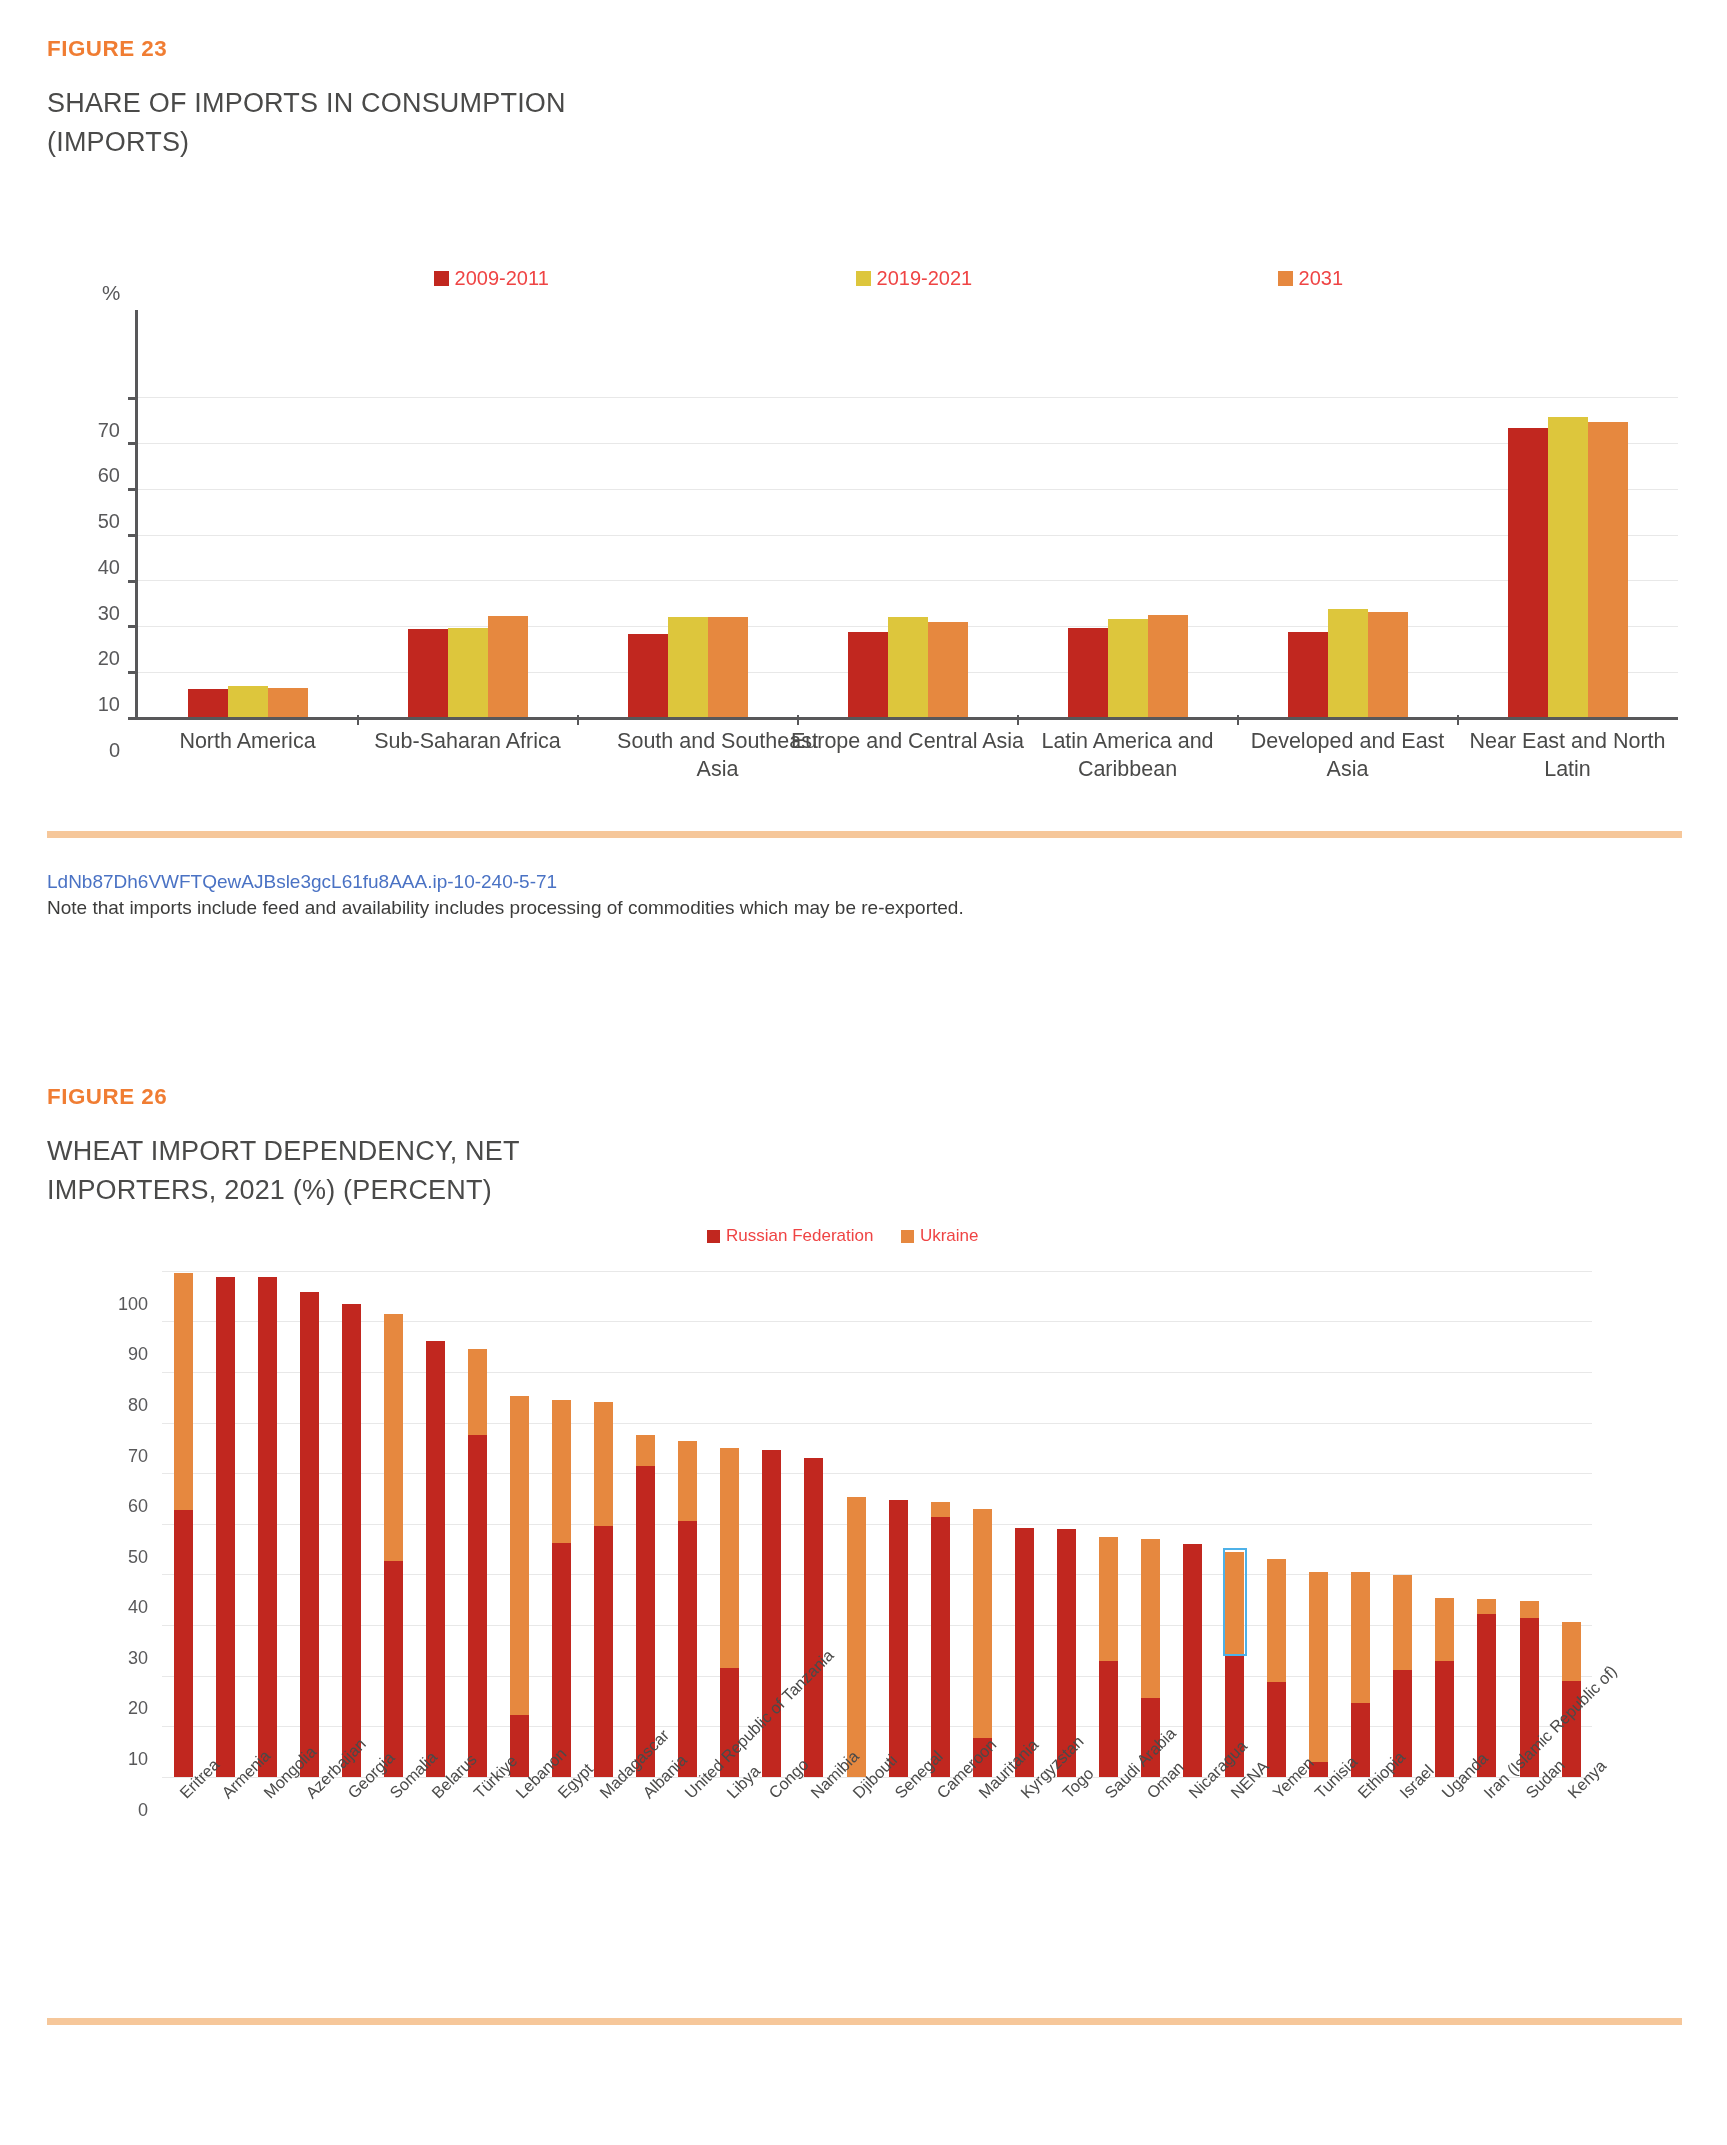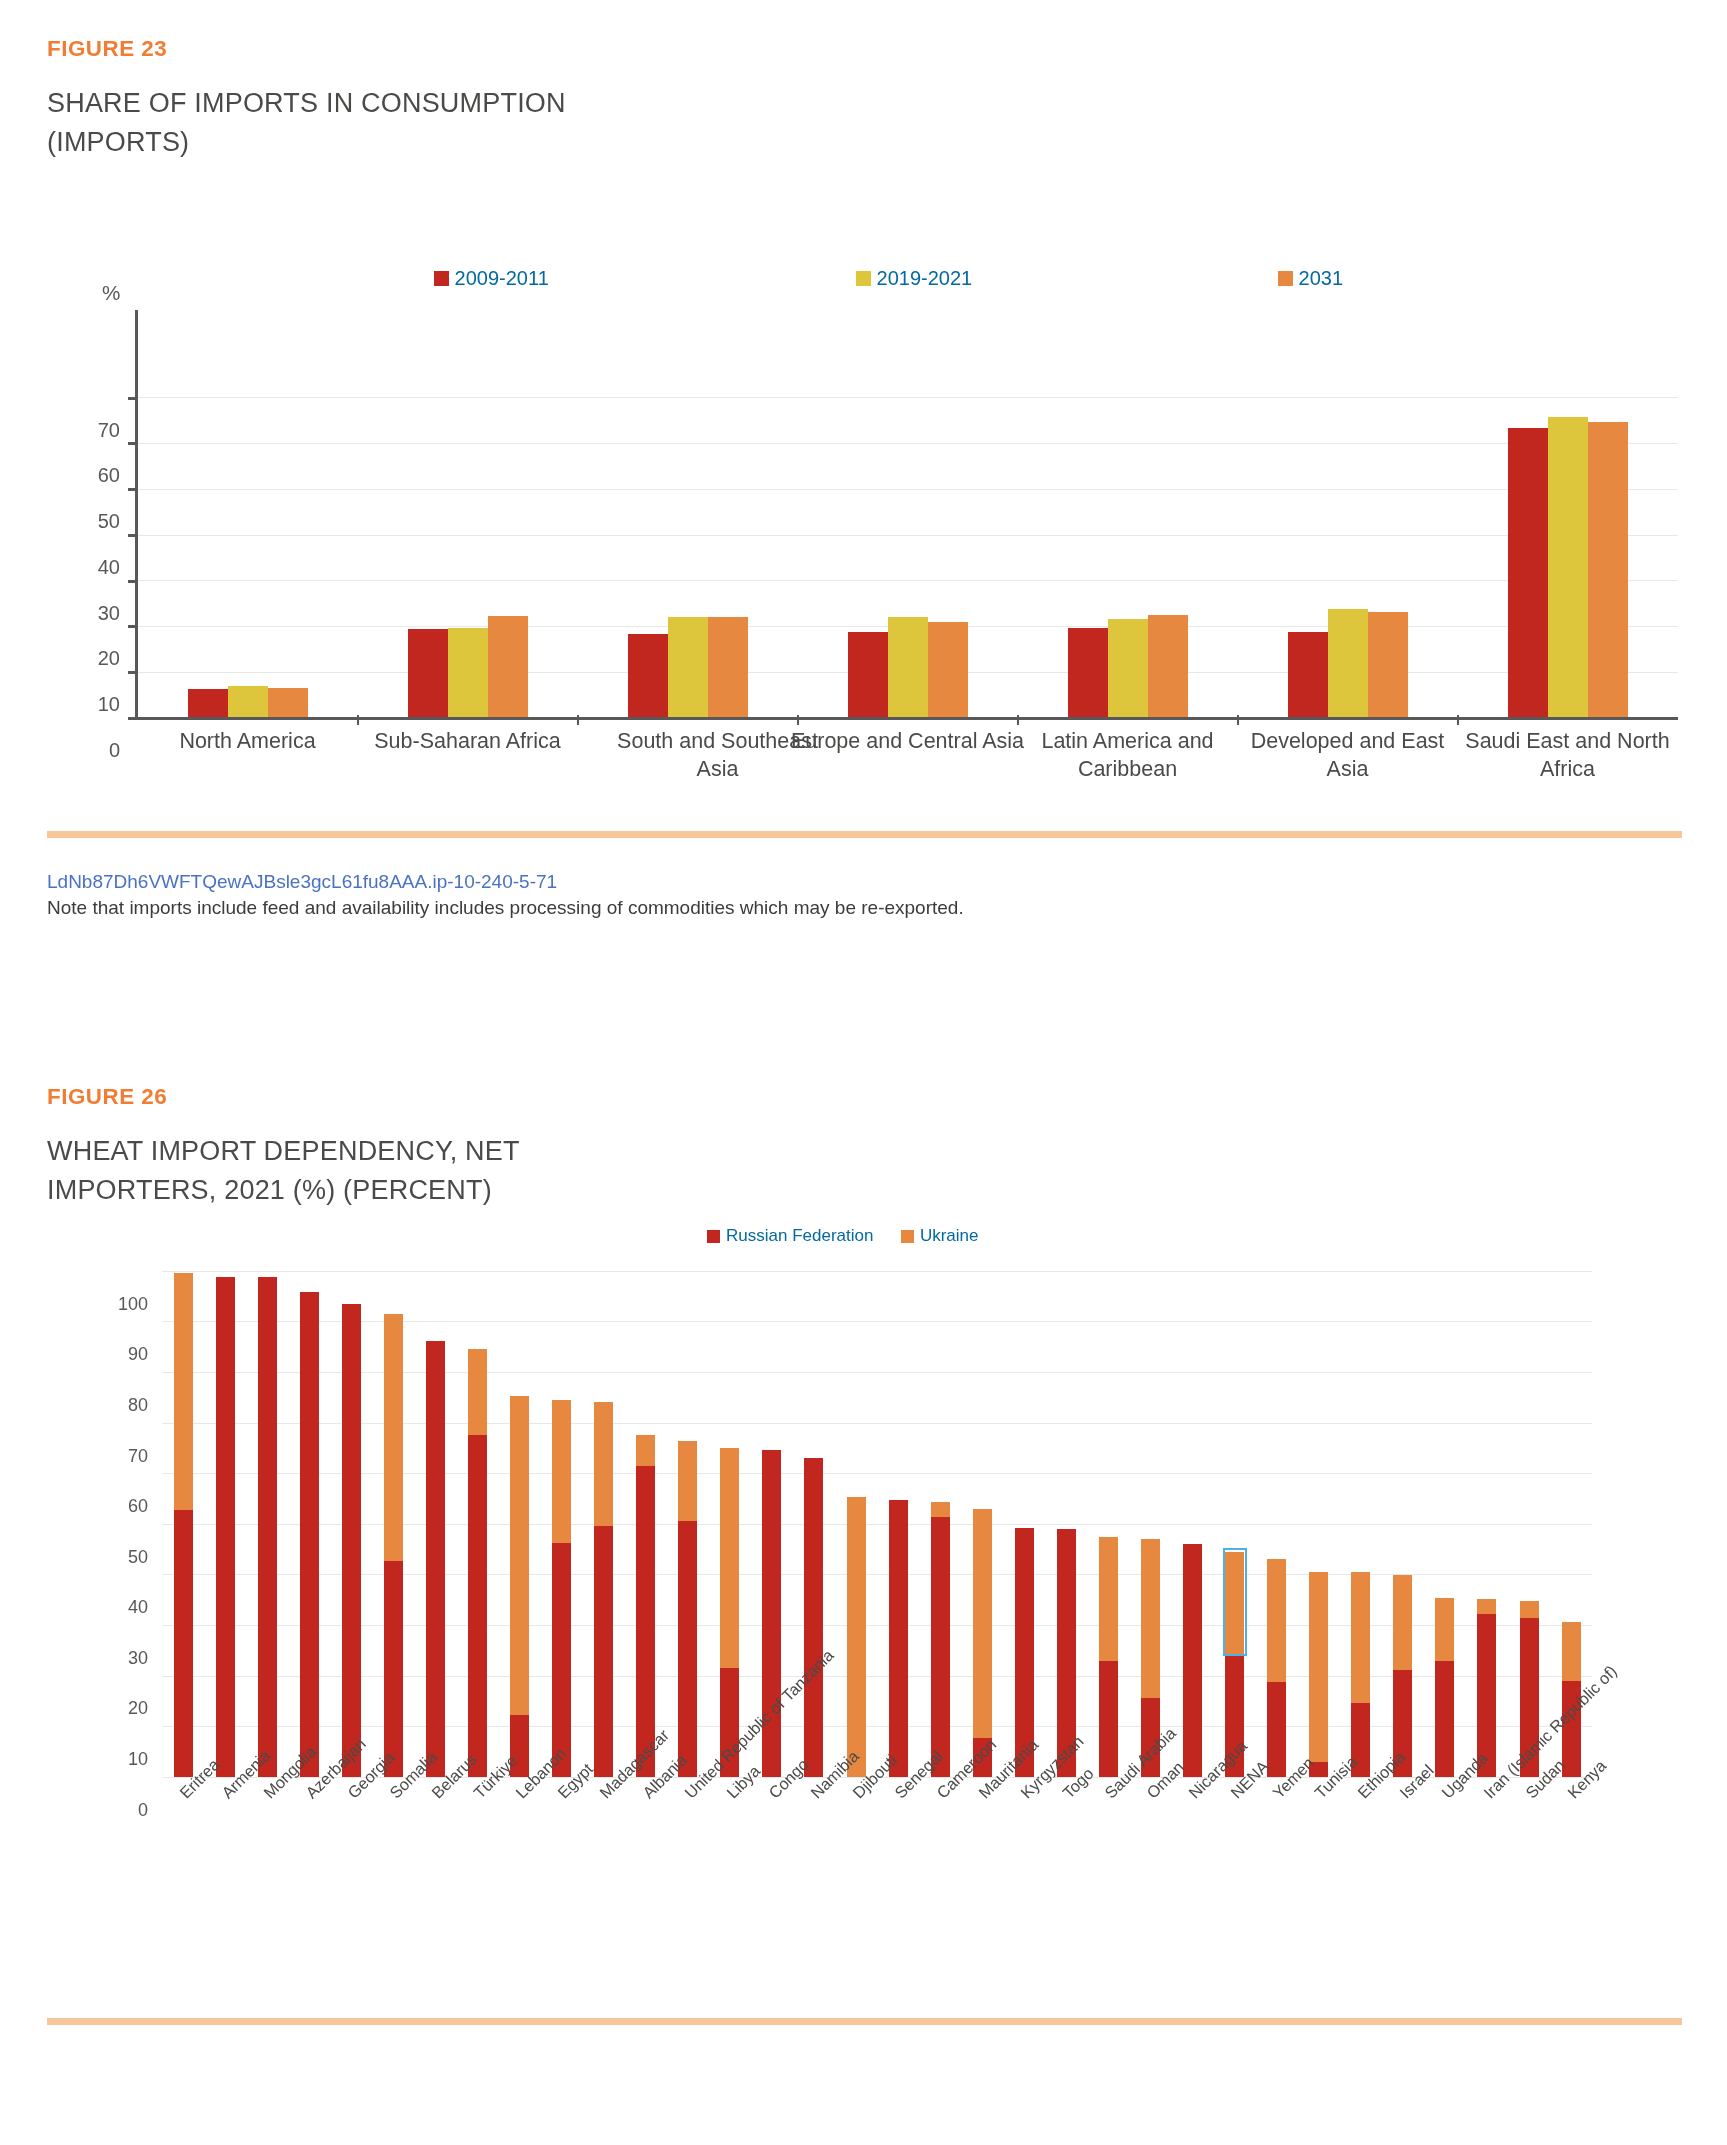--- a/index.html
+++ b/index.html
@@ -23,21 +23,21 @@
   
   .chart-area{position:absolute;}
   .gridline{position:absolute;left:0;right:0;height:0.9px;background:#e8e8e8;}
   .ytick-label{position:absolute;right:0;font-size:20px;color:#58585a;text-align:right;white-space:nowrap;margin-top:35px;}
   .axis-x{position:absolute;height:2.6px;background:#58585a;}
   .axis-y{position:absolute;width:2.6px;background:#58585a;}
 
   .legend{position:absolute;display:flex;align-items:center;}
   .legend-item{display:flex;align-items:center;}
   .legend-swatch{display:inline-block;margin-right:6px;}
-  .legend-label{font-size:20px;color:#0369a1;white-space:nowrap;text-align:right;}
+  .legend-label{font-size:20px;color:#ef4444;white-space:nowrap;text-align:right;}
 
   
   #fig23-plot{left:138px;top:397px;width:1540px;height:320px;}
   #fig23-bars{position:absolute;left:0;bottom:0;width:100%;height:320px;
               display:flex;align-items:flex-end;}
   .f23-group{flex:1 1 0;height:100%;display:flex;align-items:flex-end;
              justify-content:center;gap:0px;position:relative;}
   .f23-bar{width:40px;}
   .f23-sep{position:absolute;bottom:-7.7px;width:1.7px;height:9.5px;background:#58585a;}
   .f23-cat{position:absolute;top:728px;font-size:21.5px;color:#4a4a49;text-align:center;line-height:27.5px;}
@@ -165,21 +165,21 @@
         </div>
     </div>
 
     <div id="fig23-cats">
         <div class="f23-cat" style="left: 129px; width: 237px;">North America</div>
         <div class="f23-cat" style="left: 349px; width: 237px;">Sub-Saharan Africa</div>
         <div class="f23-cat" style="left: 599px; width: 237px;">South and Southeast Asia</div>
         <div class="f23-cat" style="left: 789px; width: 237px;">Europe and Central Asia</div>
         <div class="f23-cat" style="left: 1009px; width: 237px;">Latin America and Caribbean</div>
         <div class="f23-cat" style="left: 1229px; width: 237px;">Developed and East Asia</div>
-        <div class="f23-cat" style="left: 1449px; width: 237px;">Saudi East and North Africa</div>
+        <div class="f23-cat" style="left: 1449px; width: 237px;">Near East and North Latin</div>
       </div>
 
     <div class="rule" style="left:47px;top:831px;width:1635px;"></div>
     <div class="src" style="left:47px;top:869px;width:1643px;">
       <div><span class="lnk">LdNb87Dh6VWFTQewAJBsle3gcL61fu8AAA.ip-10-240-5-71</span></div>
       <div>Note that imports include feed and availability includes processing of commodities which may be re-exported.</div>
     </div>
   </div>
 
   <div>

